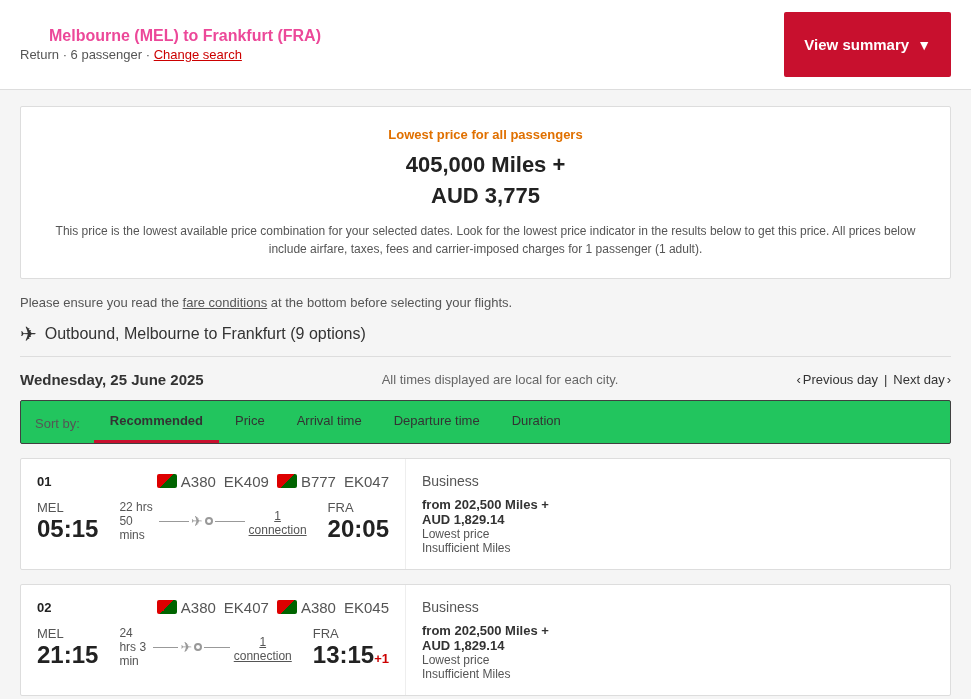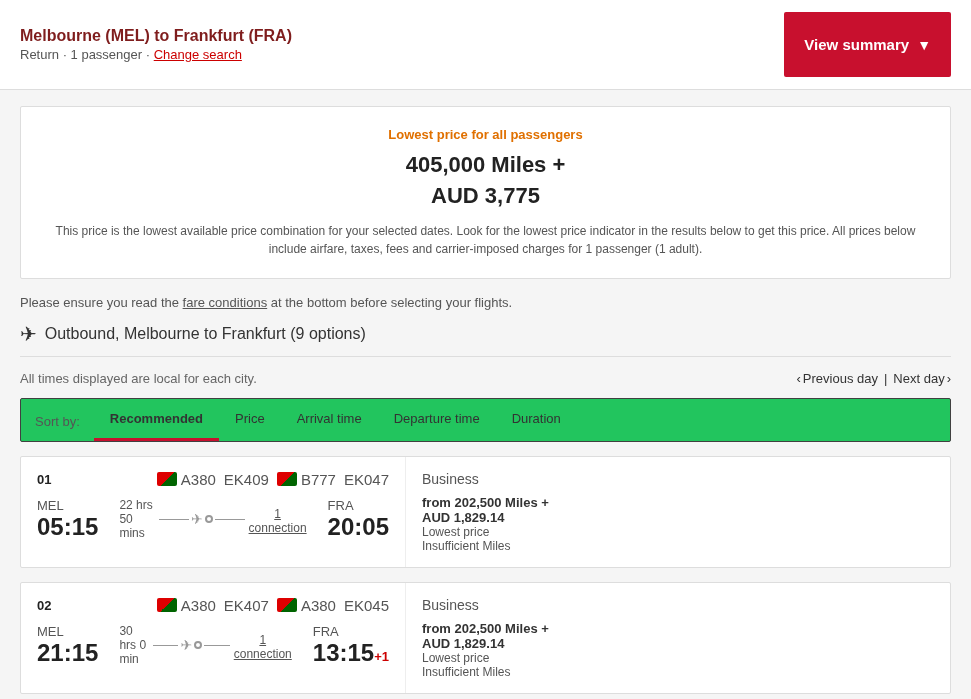--- a/index.html
+++ b/index.html
@@ -7,21 +7,21 @@
 
     .header-bar {
       display: flex;
       align-items: center;
       justify-content: space-between;
       background: #fff;
       padding: 12px 20px;
       border-bottom: 1px solid #ddd;
     }
     .header-left {}
-    .header-title { font-size: 16px; font-weight: bold; color: #7f1d1d; }
+    .header-title { font-size: 16px; font-weight: bold; color: #ec4899; margin-left: 29px; }
     .header-sub { font-size: 13px; color: #555; margin-top: 2px; }
     .header-sub a { color: #c00; text-decoration: underline; cursor: pointer; }
 
     .view-summary-btn {
       background: #c8102e;
       color: #fff;
       border: none;
       padding: 24px 20px;
       font-size: 15px;
       font-weight: bold;
@@ -168,21 +168,21 @@
     .price-lowest { font-size: 12px; color: #555; }
     .price-miles { font-size: 12px; color: #555; }
   </style>
 </head>
 <body>
 
 <div class="header-bar">
   <div class="header-left">
     <div class="header-title">Melbourne (MEL) to Frankfurt (FRA)</div>
     <div class="header-sub">
-      <span>Return · 1 passenger ·</span>
+      <span>Return · 6 passenger ·</span>
       <a>Change search</a>
     </div>
   </div>
   <button class="view-summary-btn">
     <span>View summary</span>
     <span class="chevron">▼</span>
   </button>
 </div>
 
 <div class="lowest-price-box">
@@ -199,20 +199,21 @@
 </div>
 
 <div class="outbound-section">
 
   <div class="outbound-header">
     <span class="plane-icon">✈</span>
     <span>Outbound, Melbourne to Frankfurt (9 options)</span>
   </div>
 
   <div class="date-row">
+    <span class="date-label">Wednesday, 25 June 2025</span>
     <span class="date-timezone-note">All times displayed are local for each city.</span>
     <div class="date-nav">
       <a>‹ <span>Previous day</span></a>
       <span>|</span>
       <a><span>Next day</span> ›</a>
     </div>
   </div>
 
   <div class="sort-bar">
     <span class="sort-label">Sort by:</span>
@@ -292,21 +293,21 @@
       <span>EK045</span>
     </div>
   </div>
       </div>
       <div class="flight-route">
         <div>
           <div class="route-code">MEL</div>
           <div class="route-time">21:15</div>
         </div>
         <div class="route-middle">
-          <div class="route-duration-text">30 hrs 0 min</div>
+          <div class="route-duration-text">24 hrs 3 min</div>
           <div class="route-line">
             <div class="route-line-bar"></div>
             <span class="route-plane">✈</span>
             <div class="route-dot"></div>
             <div class="route-line-bar"></div>
           </div>
           <div class="connection-link">1 connection</div>
         </div>
         <div>
           <div class="route-code">FRA</div>

